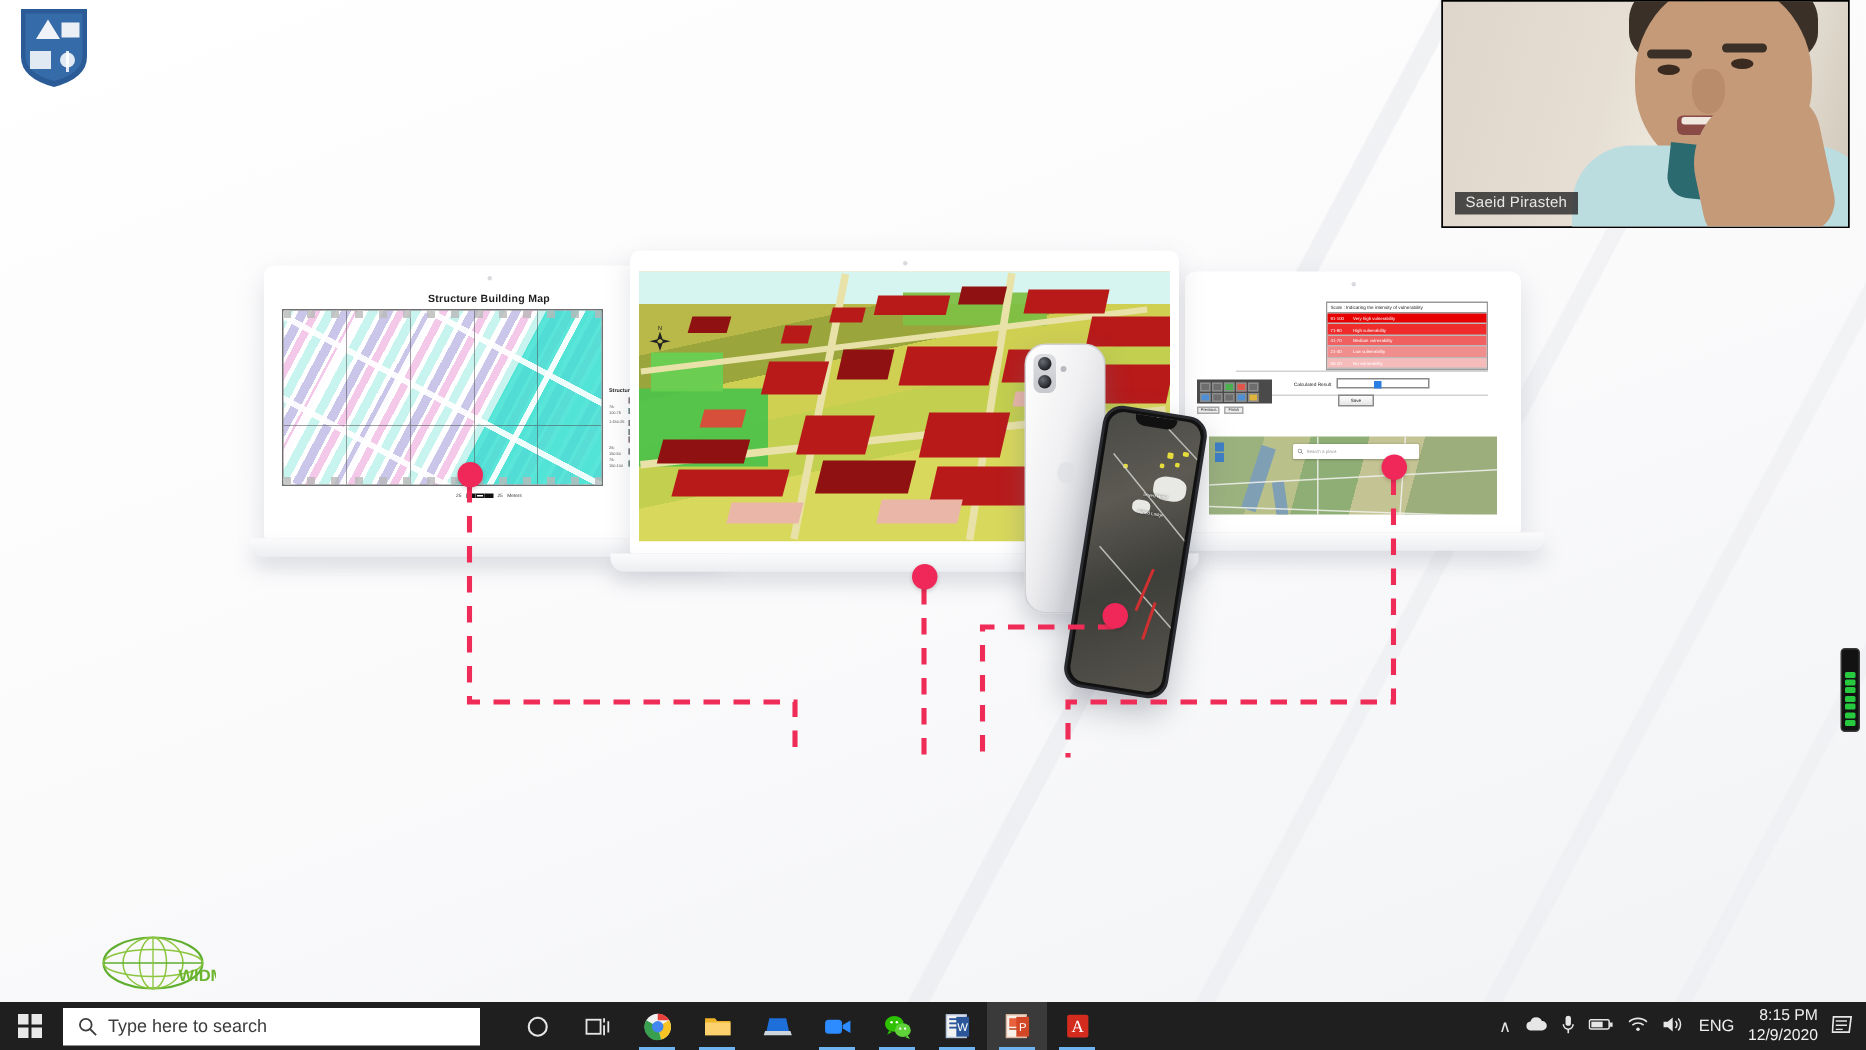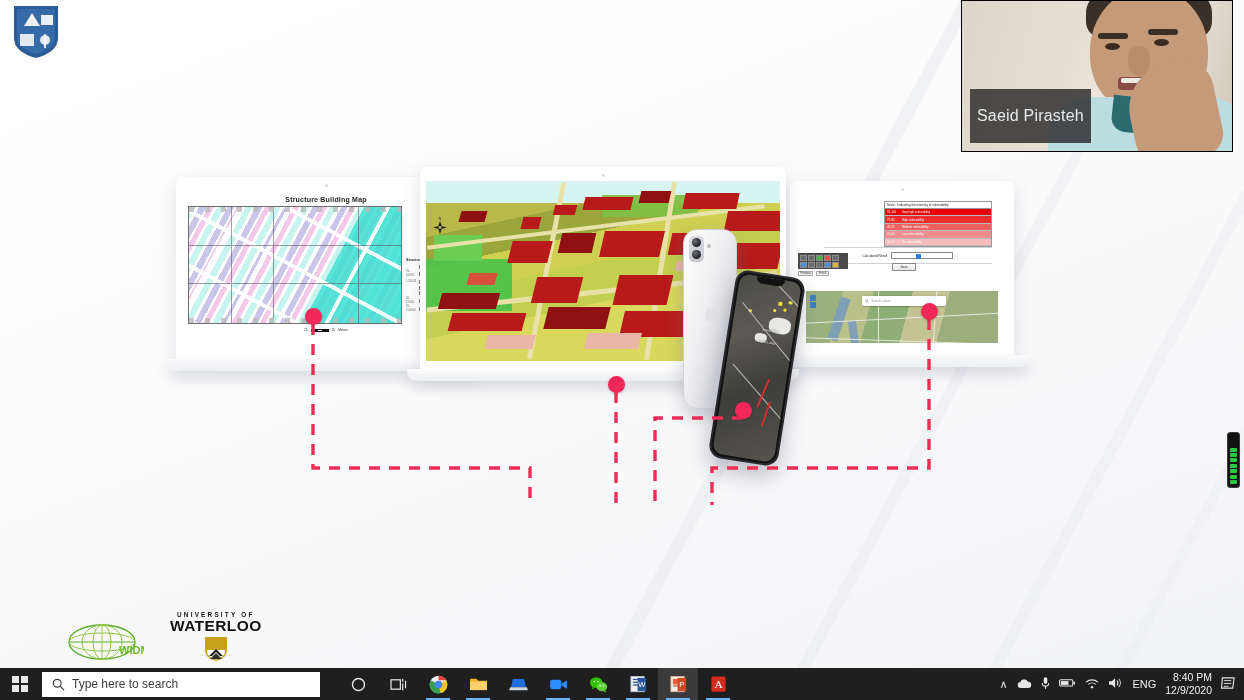--- a/index.html
+++ b/index.html
@@ -212,21 +212,21 @@
              border-radius:4px; background:#8a4a46; }
   .wc-teeth{ position:absolute; left:159px; top:77px; width:36px; height:5px;
              border-radius:2px; background:#efe9e2; }
   .wc-shirt{ position:absolute; left:86px; top:96px; width:200px; height:70px;
              background:#bcdde0; border-radius:40px 40px 0 0; }
   .wc-collar{ position:absolute; left:150px; top:96px; width:46px; height:36px;
               background:#2b6a6e; transform:rotate(6deg); border-radius:0 0 14px 14px; }
   .wc-hand{ position:absolute; left:168px; top:62px; width:88px; height:98px;
             background:#c49a79; border-radius:46px 30px 22px 26px; transform:rotate(-12deg); }
   .wc-name{ position:absolute; left:8px; bottom:8px; background:rgba(42,42,42,.82);
-            color:#e8e8e8; font-size:16px; padding:18px 7px; letter-spacing:.2px; }
+            color:#e8e8e8; font-size:10px; padding:2px 7px; letter-spacing:.2px; }
 
   
   .meter{ position:absolute; right:4px; top:432px; width:13px; height:56px; z-index:25;
           background:#121212; border:1px solid #3a3a3a; border-radius:3px; padding:3px 2px;
           display:flex; flex-direction:column-reverse; gap:1.4px; }
   .meter i{ display:block; height:4px; background:#27c93f; border-radius:1px; }
 
   
   .taskbar{ position:absolute; left:0; bottom:0; width:1244px; height:32px; z-index:40;
             background:#1f1f1f; display:flex; align-items:center;justify-content:center; }
@@ -522,32 +522,20 @@
         <svg viewBox="0 0 78 46" width="78" height="46">
           <ellipse cx="36" cy="26" rx="33" ry="17" fill="none" stroke="#5fae2e" stroke-width="1.4"></ellipse>
           <ellipse cx="36" cy="26" rx="33" ry="9" fill="none" stroke="#8cc63f" stroke-width="1"></ellipse>
           <ellipse cx="36" cy="26" rx="20" ry="17" fill="none" stroke="#8cc63f" stroke-width="1"></ellipse>
           <ellipse cx="36" cy="26" rx="9" ry="17" fill="none" stroke="#8cc63f" stroke-width="1"></ellipse>
           <line x1="3" y1="26" x2="69" y2="26" stroke="#5fae2e" stroke-width="1.1"></line>
           <line x1="36" y1="9" x2="36" y2="43" stroke="#8cc63f" stroke-width=".9"></line>
           <text x="53" y="38" font-size="11" font-weight="700" fill="#6cb52f" font-family="Liberation Sans, sans-serif">WIDM</text>
         </svg>
       </div>
-      <div class="uw">
-        <div class="uw-top">UNIVERSITY OF</div>
-        <div class="uw-main">WATERLOO</div>
-        <div class="uw-shield">
-          <svg viewBox="0 0 26 26">
-            <path d="M2 1 H24 V14 Q24 22 13 25 Q2 22 2 14 Z" fill="#c8a317"></path>
-            <path d="M4 14 H22 V16 Q22 21 13 23.5 Q4 21 4 16 Z" fill="#fff"></path>
-            <path d="M13 13 L20 20 H17 L13 16 L9 20 H6 Z" fill="#1d1d1d"></path>
-            <path d="M13 17 L19 23 H7 Z" fill="#1d1d1d" opacity=".9"></path>
-          </svg>
-        </div>
-      </div>
     </div>
 
   </div>
 
   <div class="webcam">
     <div class="wc-bg"></div>
     <div class="wc-hair"></div>
     <div class="wc-head"></div>
     <div class="wc-brow" style="left:136px; top:32px;"></div>
     <div class="wc-brow" style="left:186px; top:28px;"></div>
@@ -719,21 +707,21 @@
       </span>
       <span>
         <svg width="15" height="12" viewBox="0 0 16 13">
             <path d="M1 4.6 H4 L7.6 1.4 V11.6 L4 8.4 H1 Z" fill="#e6e6e6"></path>
             <path d="M9.6 4 A3.8 3.8 0 0 1 9.6 9" fill="none" stroke="#e6e6e6" stroke-width="1.1"></path>
             <path d="M11.6 2.2 A6.4 6.4 0 0 1 11.6 10.8" fill="none" stroke="#e6e6e6" stroke-width="1.1"></path>
           </svg>
       </span>
       <span class="tb-lang">ENG</span>
       <span class="tb-clock">
-        <span>8:40 PM</span>
+        <span>8:15 PM</span>
         <span>12/9/2020</span>
       </span>
       <span>
         <svg width="15" height="14" viewBox="0 0 16 15">
             <path d="M1.4 2 H14 L12.6 13 H.6 Z" fill="none" stroke="#e6e6e6" stroke-width="1.2"></path>
             <line x1="3" y1="5" x2="11" y2="5" stroke="#e6e6e6" stroke-width="1"></line>
             <line x1="3" y1="8" x2="11" y2="8" stroke="#e6e6e6" stroke-width="1"></line>
             <line x1="3" y1="11" x2="8" y2="11" stroke="#e6e6e6" stroke-width="1"></line>
           </svg>
       </span>

